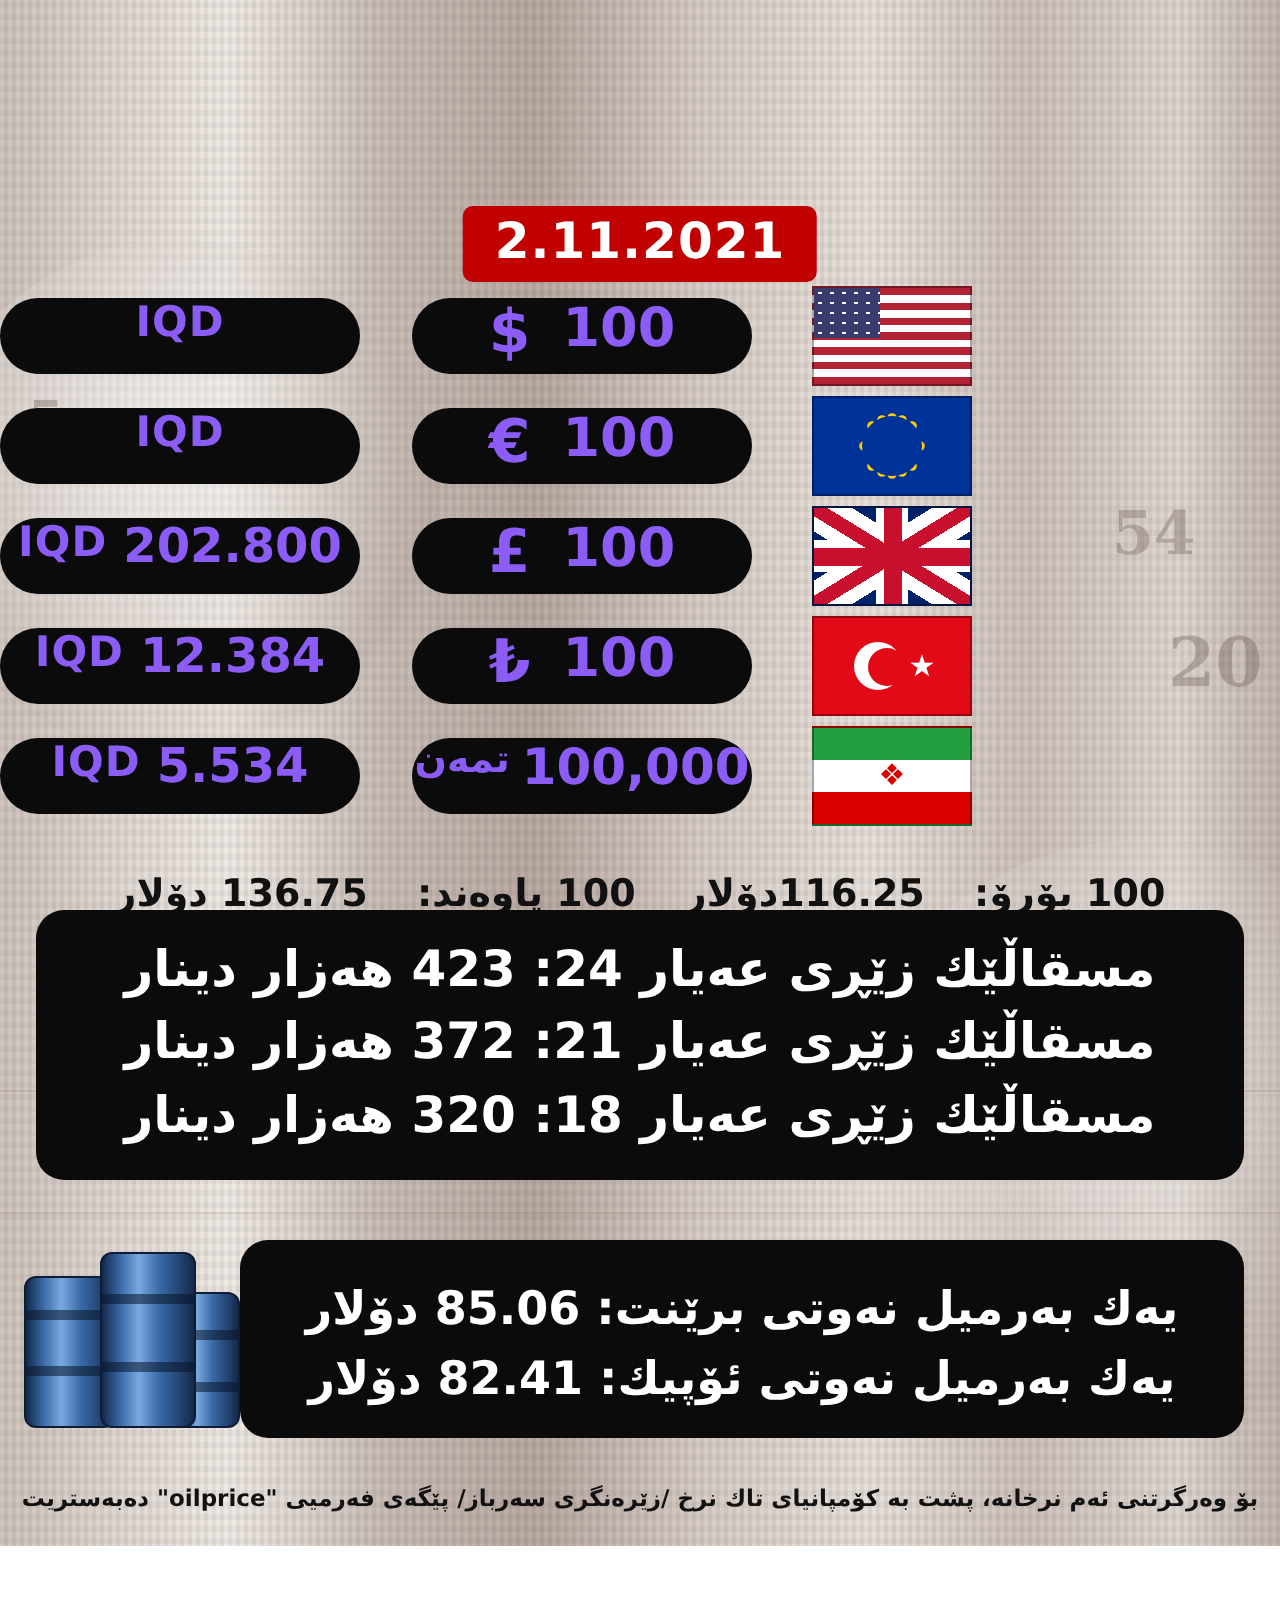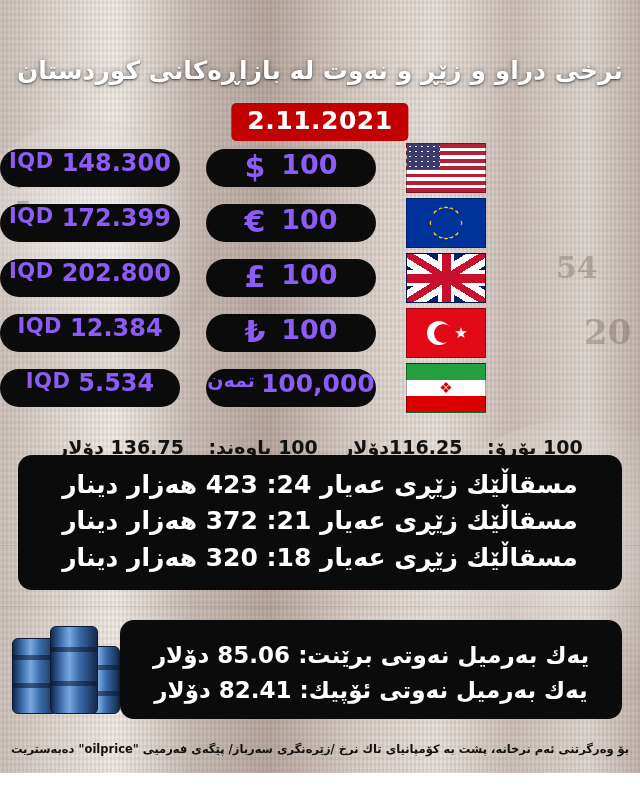--- a/index.html
+++ b/index.html
@@ -207,43 +207,40 @@
   <div class="bg"></div>
   <div class="bg-blob" style="left:-40px;top:120px;width:260px;height:260px;"></div>
   <div class="bg-blob" style="left:420px;top:420px;width:300px;height:300px;"></div>
   <div class="bg-num" style="left:8px;top:150px;font-size:40px;">7</div>
   <div class="bg-num" style="left:14px;top:196px;font-size:26px;">5</div>
   <div class="bg-num" style="left:556px;top:250px;font-size:30px;">54</div>
   <div class="bg-num" style="left:584px;top:312px;font-size:34px;">20</div>
   <div class="bg-line" style="left:0;top:545px;width:640px;height:1px;"></div>
   <div class="bg-line" style="left:0;top:606px;width:640px;height:1px;"></div>
 
-  <div class="subtitle">نرخی دراو و زێڕ و نەوت لە بازاڕەکانی کوردستان</div>
   <div class="date-pill">2.11.2021</div>
 
   <div class="rows">
 
     <div class="row">
       <div class="pill pill-iqd">
         <span class="iqd-label">IQD</span>
-        <span>148.300</span>
       </div>
       <div class="pill pill-amt">
         <span class="sym">$</span>
         <span>100</span>
       </div>
       <div class="flag flag-us">
           <span class="canton"></span>
         </div>
     </div>
 
     <div class="row">
       <div class="pill pill-iqd">
         <span class="iqd-label">IQD</span>
-        <span>172.399</span>
       </div>
       <div class="pill pill-amt">
         <span class="sym">€</span>
         <span>100</span>
       </div>
       <div class="flag flag-eu">
           <span class="circ"></span>
         </div>
     </div>
 

